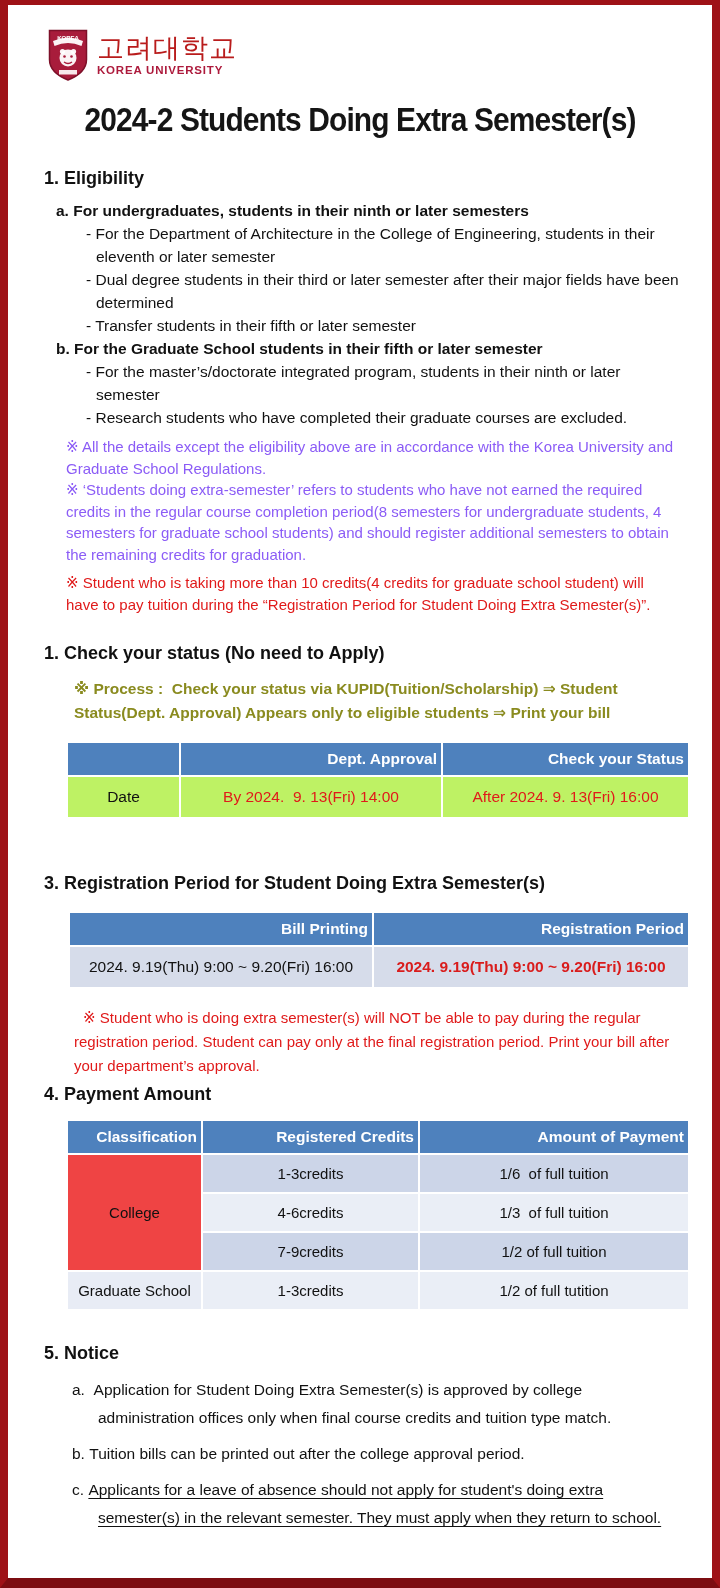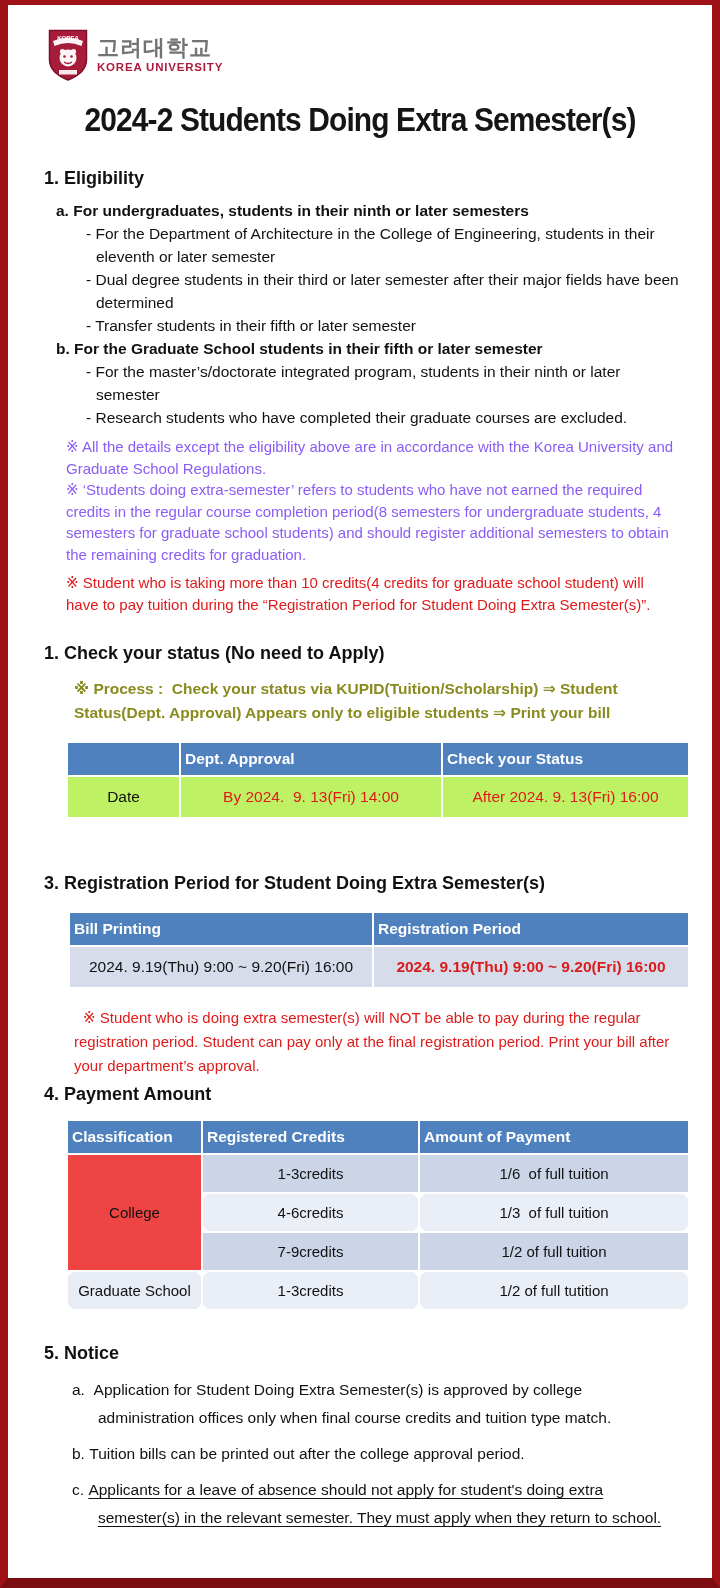--- a/index.html
+++ b/index.html
@@ -10,21 +10,21 @@
     border-style:solid; border-color:#9e1217;
     border-width:5px 8px 10px 8px;
     border-bottom-color:#7c0d11;
     padding:0 28px; overflow:hidden; position:relative;
   }
 
   
   .logo { margin:24px 0 0 12px; display:flex; align-items:center; gap:9px; }
   .logo-shield { width:40px; height:53px; flex:0 0 auto; }
   .logo-textcol { display:flex; flex-direction:column; line-height:1; }
-  .logo-kr { font-size:22px; font-weight:bold; color:#737373; letter-spacing:1px; }
+  .logo-kr { font-size:27px; font-weight:normal; color:#b91c1c; letter-spacing:1px; }
   .logo-en { font-size:11.5px; font-weight:bold; color:#ad1a3c; letter-spacing:0.8px; margin-top:3px; }
 
   
   .title-wrap { text-align:center; margin-top:18px; }
   .title {
     display:inline-block; font-size:34px; font-weight:bold; color:#151515;
     letter-spacing:-1px; transform:scaleX(0.88); transform-origin:center;
     white-space:nowrap;
   }
 
@@ -49,41 +49,41 @@
   .note-gap  { margin-top:7px; }
 
   
   .process { font-size:15.5px; font-weight:bold; line-height:24px; color:#8a8b1f;
     margin:13px 6px 0 38px; white-space:pre-wrap; }
 
   
   table { border-collapse:collapse; table-layout:fixed; }
   th,td { border:2px solid #ffffff; white-space:pre-wrap; }
   th { background:#4e81bd; color:#ffffff; font-weight:bold; font-size:15.5px;
-       padding:7px 4px; text-align:left; }
+       padding:7px 4px; text-align:right; }
   td { font-size:15.5px; text-align:center; vertical-align:middle; }
 
   .t-status { width:622px; margin:16px 0 0 30px; }
   .t-status col.c1 { width:113px; } .t-status col.c2 { width:262px; } .t-status col.c3 { width:247px; }
   .t-status td { background:#bef264; padding:11px 4px; }
   .red-val { color:#e01a1a; }
 
   .t-reg { width:620px; margin:17px 0 0 32px; }
   .t-reg col.c1 { width:304px; } .t-reg col.c2 { width:316px; }
   .t-reg td { background:#d6dcea; padding:11px 4px; }
   .red-bold { color:#d91c1c; font-weight:bold; }
 
   .s3-note { font-size:15px; line-height:24px; color:#e01a1a;
     margin:17px 0 0 38px; text-indent:9px; }
 
   .t-pay { width:622px; margin:14px 0 0 30px; }
   .t-pay col.c1 { width:135px; } .t-pay col.c2 { width:217px; } .t-pay col.c3 { width:270px; }
   .t-pay td { font-size:15px; padding:10px 4px; }
   .row-dark td { background:#ccd5e8; }
-  .row-light td { background:#eaeef6;border-radius:11px; }
+  .row-light td { background:#eaeef6; }
   td.side-college { background:#ef4444; }
   td.side-grad { background:#e8ecf5; }
 
   
   .notice-item { font-size:15.5px; line-height:28px; margin-left:36px; margin-right:4px;
     padding-left:26px; text-indent:-26px; }
   .ni-a { margin-top:12px; }
   .ni-b { margin-top:8px; }
   .ni-c { margin-top:8px; }
   .prefix-a::after { content:"\00a0\00a0"; }

